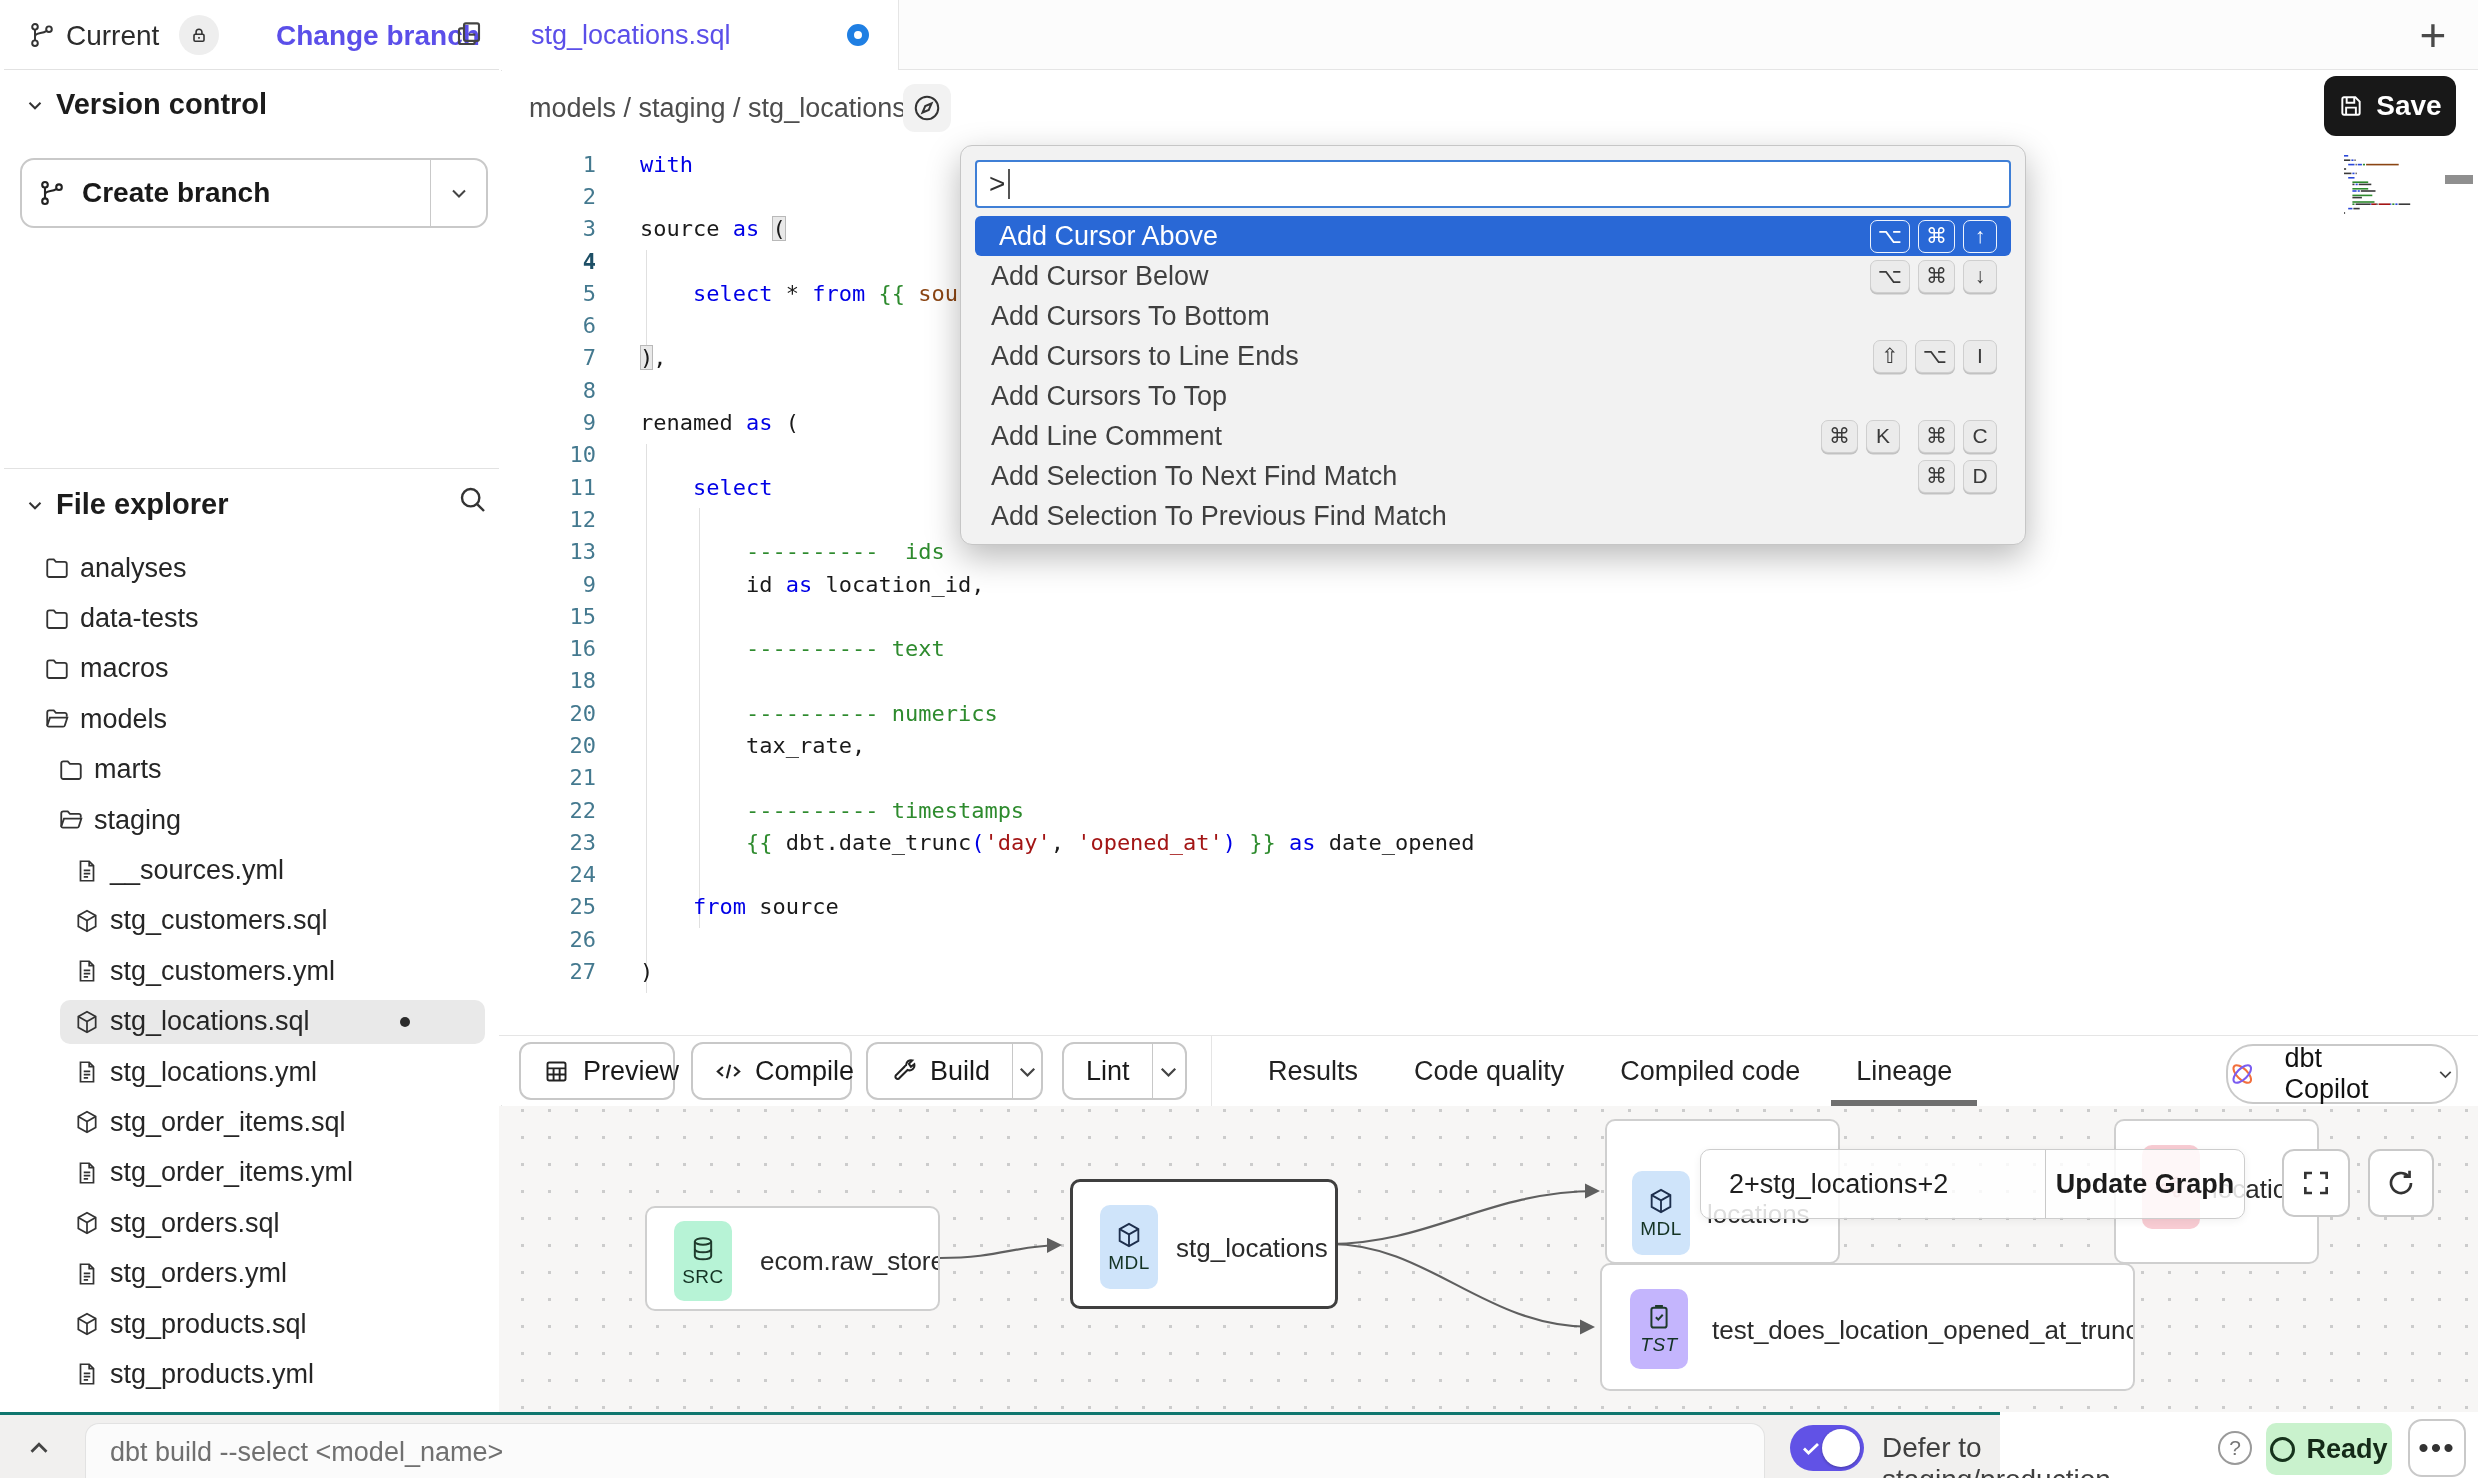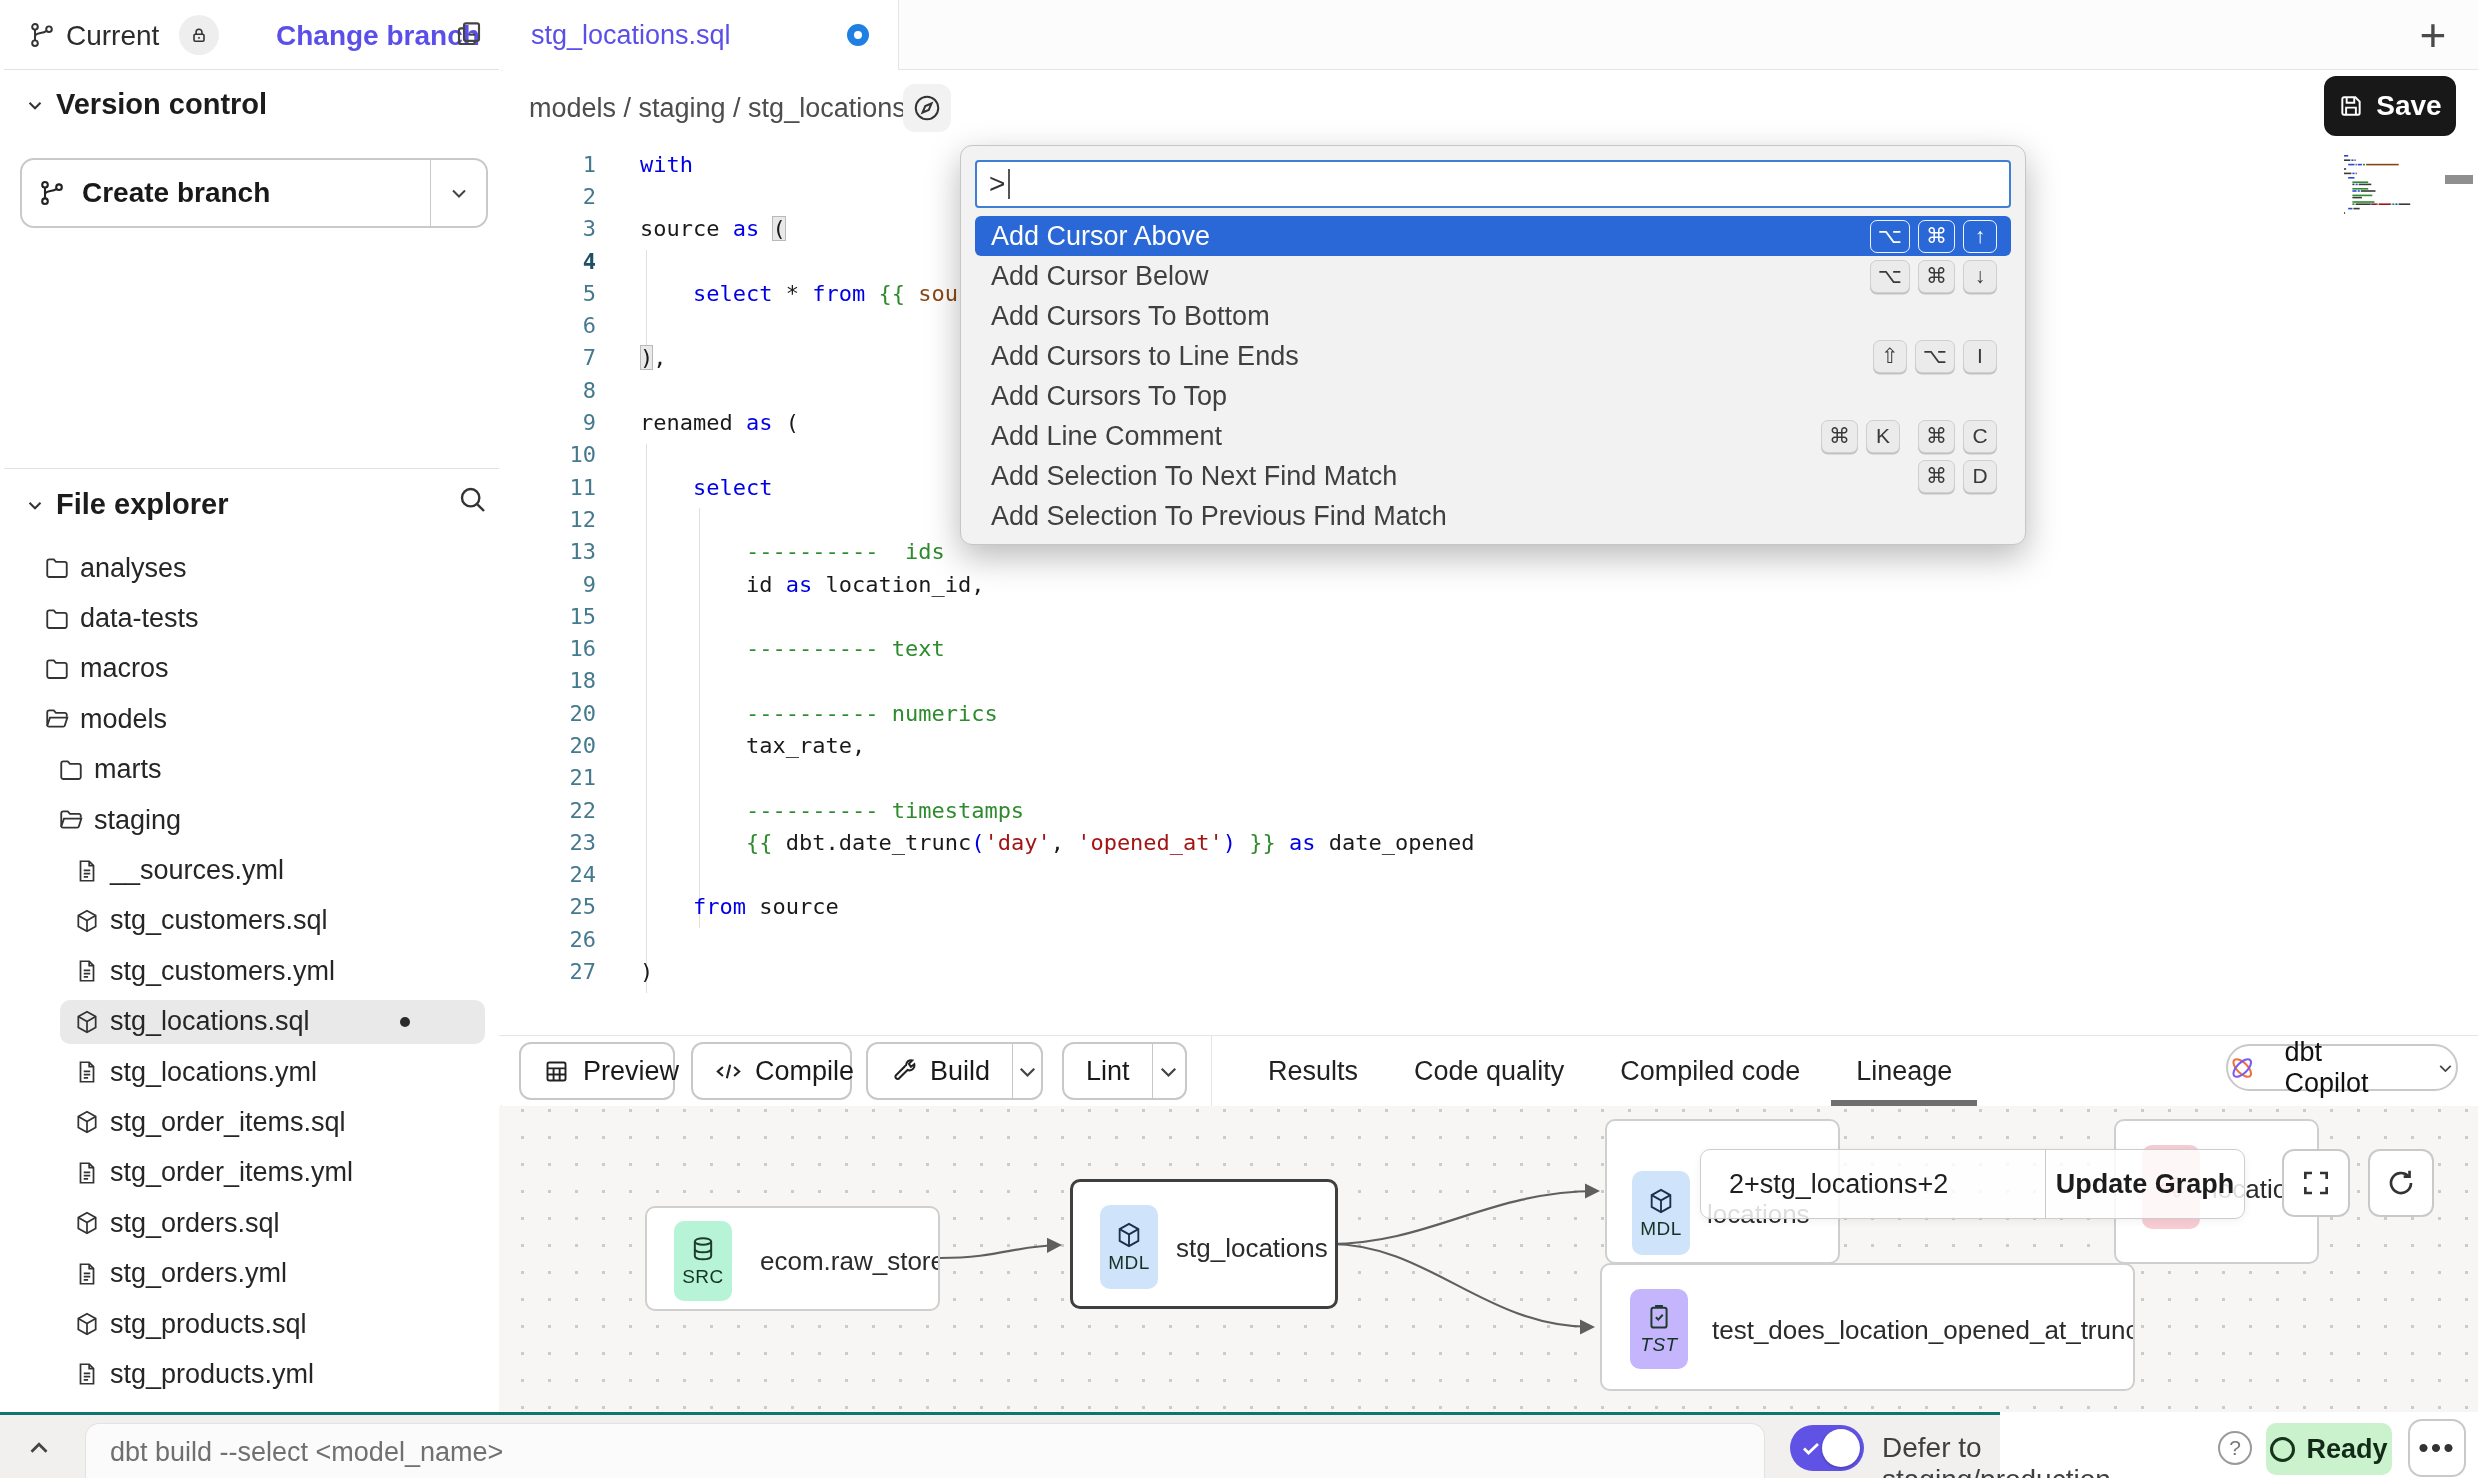--- a/index.html
+++ b/index.html
@@ -68,38 +68,38 @@
 
   
   #palette { position:absolute; left:960px; top:145px; width:1066px; height:400px; background:#f2f2f2; border:1px solid #c6c6c6; border-radius:12px; box-shadow:0 12px 34px rgba(0,0,0,0.28); padding:14px 14px 0 14px; overflow:hidden; z-index:60; }
   .palette-input { height:48px; background:#fff; border:2px solid #3f7fd6; border-radius:4px; display:flex; align-items:center; padding-left:12px; }
   .palette-input .q { font-size:28px; color:#333; }
   .palette-input .caret { width:2px; height:30px; background:#555; margin-left:3px; }
   #palette-items { margin-top:8px; }
   .p-row { height:40px; display:flex; align-items:center; padding:0 14px 0 16px; border-radius:6px; cursor:pointer; }
   .p-row .p-label { font-size:27px; color:#3f3f3f; flex:1; white-space:nowrap; }
   .p-row.selected { background:#2968d6; }
-  .p-row.selected .p-label { color:#fff; font-weight:500; }
+  .p-row.selected .p-label { color:#fff; font-weight:500;margin-left:8px; }
   .p-keys { display:flex; align-items:center; gap:18px; }
   .key-group { display:flex; gap:8px; }
   .chip { min-width:34px; height:33px; padding:0 7px; border-radius:7px; background:#ebebeb; border:1px solid #cfcfcf; box-shadow:0 1.5px 0 #c2c2c2; display:flex; align-items:center; justify-content:center; font-size:21px; color:#3a3a3a; }
   .p-row.selected .chip { background:transparent; border:1.5px solid rgba(255,255,255,0.92); box-shadow:none; color:#fff; }
   .p-row.clipped .p-label { color:#9a9a9a; }
 
   
   #toolbar { position:absolute; left:499px; top:1035px; width:1979px; height:70px; background:#fff; border-top:1px solid #e5e5e5; }
   .tb-btn { position:absolute; top:6px; height:58px; border:2px solid #c8c8c8; border-radius:12px; background:#fff; display:flex; align-items:center; cursor:pointer; font-size:27px; font-weight:500; color:#1a1a1a; }
   .tb-btn svg { width:27px; height:27px; }
   .tb-main { display:flex; align-items:center; gap:13px; padding:0 22px; height:100%; }
   .tb-split { width:49px; height:100%; border-left:1px solid #c8c8c8; display:flex; align-items:center; justify-content:center; }
   .tb-sep { position:absolute; left:712px; top:0; width:1px; height:70px; background:#e5e5e5; }
   #result-tabs { position:absolute; left:769px; top:0; height:70px; display:flex; gap:56px; align-items:center; }
   .rtab { position:relative; height:70px; display:flex; align-items:center; font-size:27px; color:#222; cursor:pointer; white-space:nowrap; }
   .rtab.active .rtab-underline { content:""; position:absolute; left:-25px; right:-25px; bottom:0; height:6px; background:#6f6f6f; }
-  .copilot-btn { position:absolute; right:20px; top:8px; width:232px; height:47px; border:2px solid #c9c9c9; border-radius:27px; background:#fff; display:flex; align-items:center; justify-content:center; gap:28px; font-size:27px; font-weight:500; color:#111; cursor:pointer; }
+  .copilot-btn { position:absolute; right:20px; top:8px; width:232px; height:60px; border:2px solid #c9c9c9; border-radius:27px; background:#fff; display:flex; align-items:center; justify-content:center; gap:28px; font-size:27px; font-weight:500; color:#111; cursor:pointer; }
   .copilot-btn svg.logo { width:30px; height:30px; }
   .copilot-btn svg.chev { width:22px; height:22px; }
 
   
   #lineage { position:absolute; left:499px; top:1106px; width:1979px; height:306px; background:#f7f6f5;
     background-image:radial-gradient(circle, #cccccc 1.7px, transparent 2px); background-size:27px 27px; background-position:10px 18px; overflow:hidden; }
   #edges { position:absolute; left:0; top:0; }
   .lnode { position:absolute; background:#fff; border:2px solid #cfcfcf; border-radius:10px; overflow:hidden; }
   .lnode.sel { border:3px solid #3f3f3f; }
   .lnode .nlabel { position:absolute; font-size:26px; color:#2b2b2b; white-space:nowrap; }

